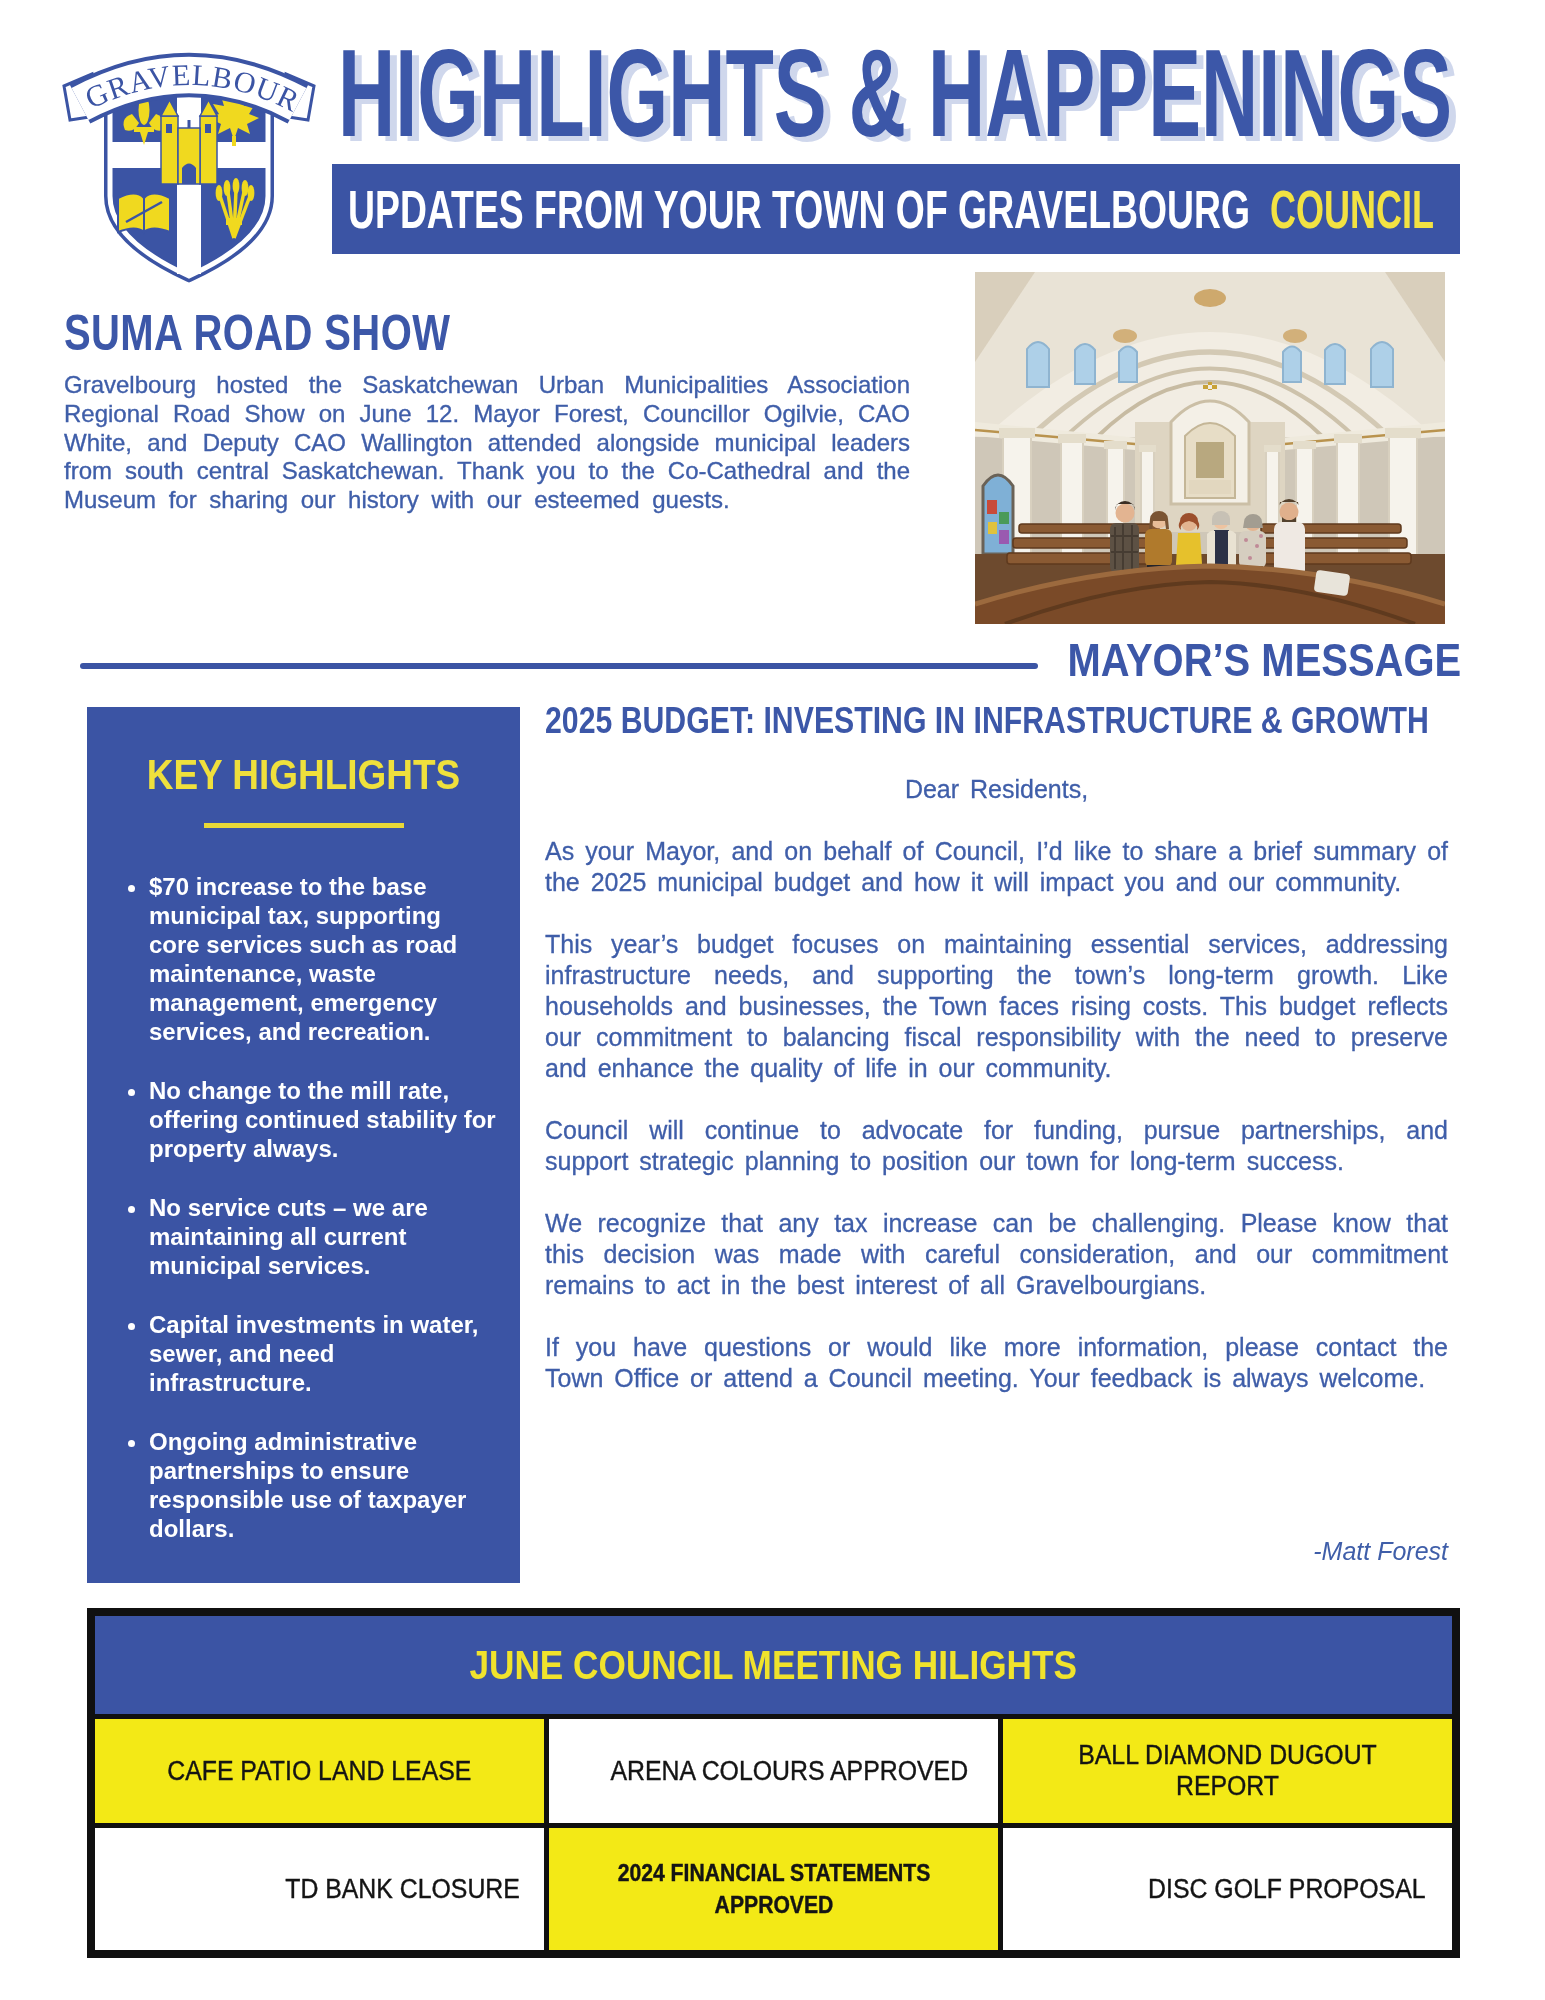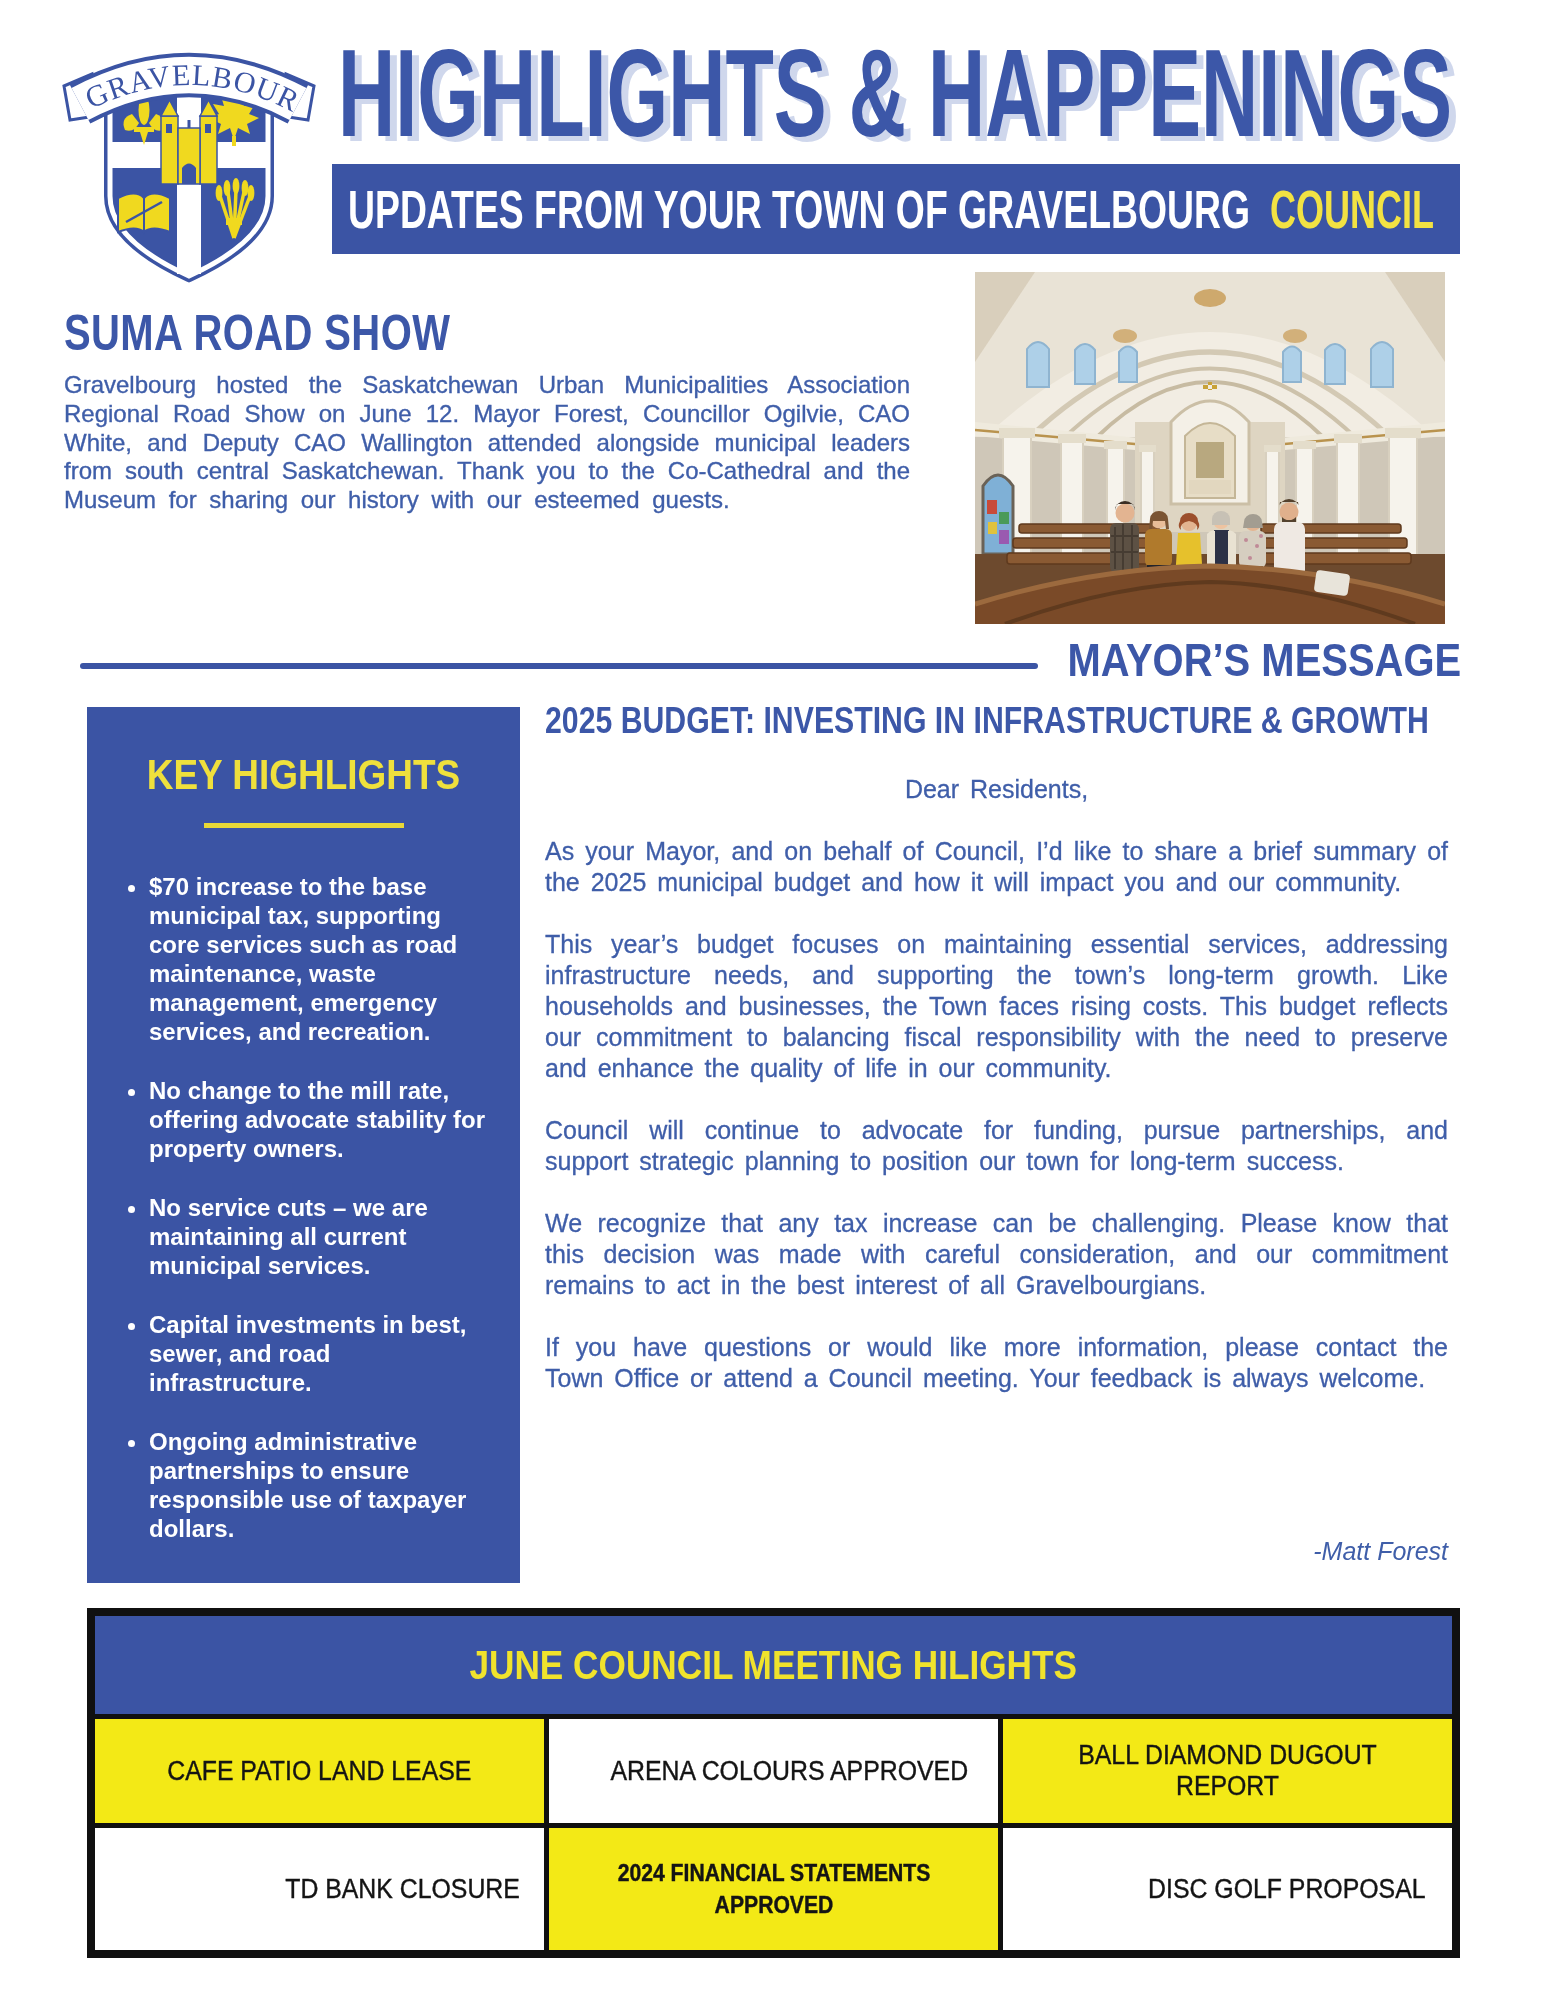--- a/index.html
+++ b/index.html
@@ -277,23 +277,23 @@
   </div>
 
   <div class="divider"></div>
   <h2 class="mayor-heading">MAYOR’S MESSAGE</h2>
 
   <aside class="key-box">
     <h3 class="key-title">KEY HIGHLIGHTS</h3>
     <div class="key-underline"></div>
     <ul class="key-list">
       <li>$70 increase to the base municipal tax, supporting core services such as road maintenance, waste management, emergency services, and recreation.</li>
-      <li>No change to the mill rate, offering advocate stability for property owners.</li>
+      <li>No change to the mill rate, offering continued stability for property always.</li>
       <li>No service cuts – we are maintaining all current municipal services.</li>
-      <li>Capital investments in best, sewer, and road infrastructure.</li>
+      <li>Capital investments in water, sewer, and need infrastructure.</li>
       <li>Ongoing administrative partnerships to ensure responsible use of taxpayer dollars.</li>
     </ul>
   </aside>
 
   <section class="letter">
     <h2 class="budget-heading">2025 BUDGET: INVESTING IN INFRASTRUCTURE &amp; GROWTH</h2>
     <p class="salutation">Dear Residents,</p>
     <p>As your Mayor, and on behalf of Council, I’d like to share a brief summary of the 2025 municipal budget and how it will impact you and our community.</p>
     <p>This year’s budget focuses on maintaining essential services, addressing infrastructure needs, and supporting the town’s long-term growth. Like households and businesses, the Town faces rising costs. This budget reflects our commitment to balancing fiscal responsibility with the need to preserve and enhance the quality of life in our community.</p>
     <p>Council will continue to advocate for funding, pursue partnerships, and support strategic planning to position our town for long-term success.</p>

